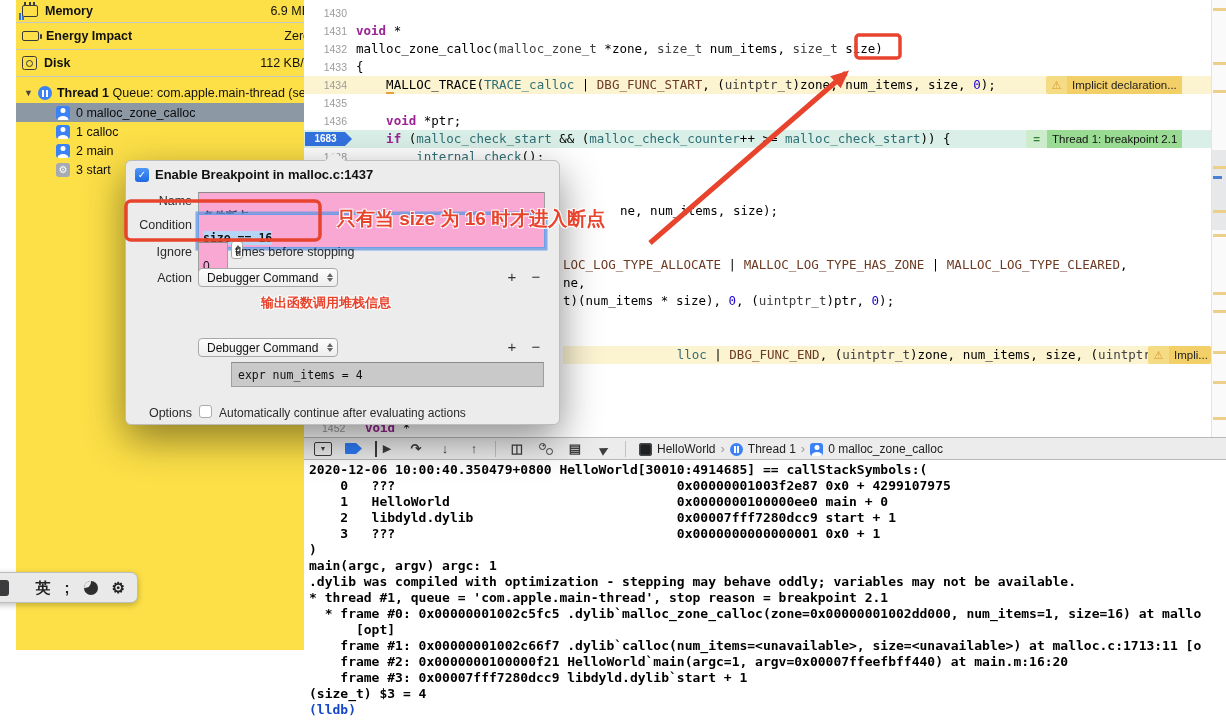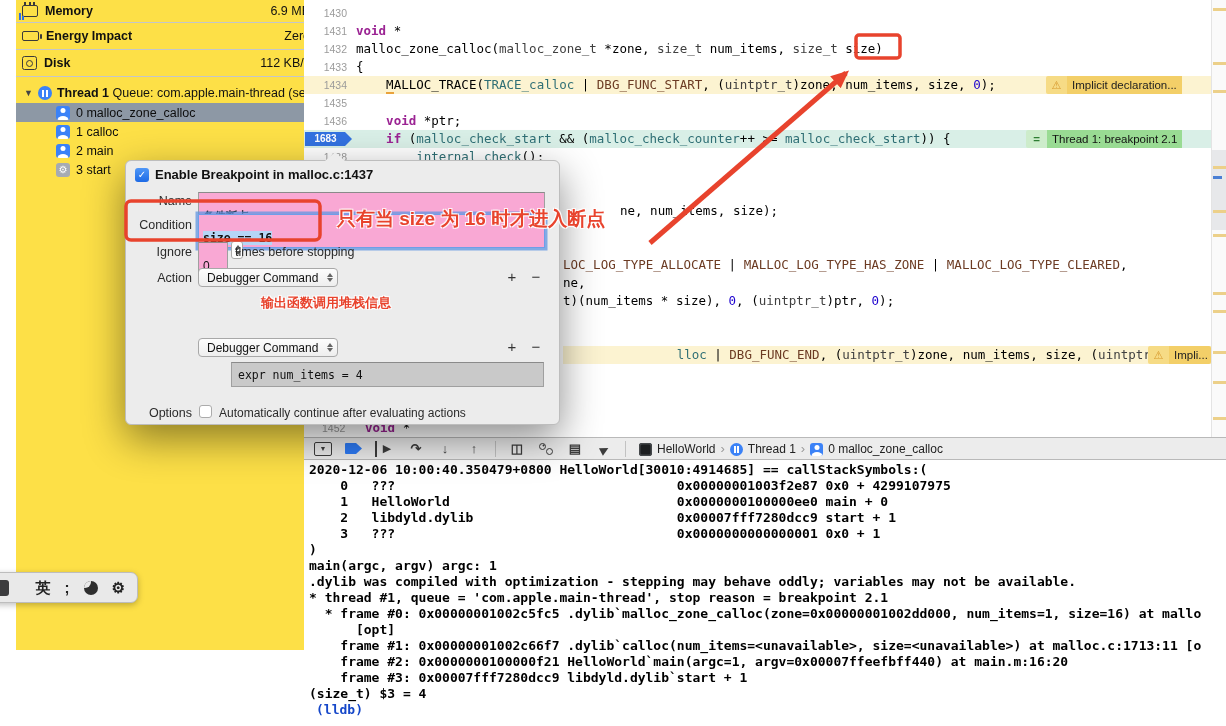--- a/index.html
+++ b/index.html
@@ -78,21 +78,21 @@
   .crumb{display:flex;align-items:center;gap:5px}
   .crumb-sep{color:#9a9a9a;font-size:13px}
   .ci-app{width:13px;height:13px;background:#1d1f21;border-radius:3px;box-shadow:inset 0 0 0 1.5px #45484b}
   .ci-thread{width:13px;height:13px;border-radius:50%;background:#3b82f7;position:relative}
   .ci-thread::before,.ci-thread::after{content:"";position:absolute;top:3px;width:1.8px;height:7px;background:#fff}
   .ci-thread::before{left:4px}.ci-thread::after{left:7.2px}
   .ci-frame{width:13px;height:13px}
   
   #console{position:absolute;left:304px;top:460px;width:922px;height:266px;background:#fff;overflow:hidden}
   #console pre{margin:2px 0 0 5px;font-family:"DejaVu Sans Mono",monospace;font-size:13px;line-height:16px;font-weight:600;color:#000;white-space:pre}
-  #prompt{display:block;margin-left:12px;font-family:"DejaVu Sans Mono",monospace;font-size:13px;line-height:16px;font-weight:bold;color:#1547c9}
+  #prompt{display:block;margin-left:5px;font-family:"DejaVu Sans Mono",monospace;font-size:13px;line-height:16px;font-weight:bold;color:#1547c9}
   
   #popup{position:absolute;left:125px;top:160px;width:435px;height:265px;background:#ececec;border:1px solid #bdbdbd;border-radius:6px;
      box-shadow:0 14px 40px rgba(0,0,0,.45);z-index:50;box-sizing:border-box}
   #popup-anchor{position:absolute;left:199px;top:-9px;width:0;height:0;border-left:10px solid transparent;border-right:10px solid transparent;border-bottom:9px solid #ececec;z-index:51}
   #pheader{position:absolute;left:9px;top:6px;display:flex;align-items:center;gap:6px}
   .chk-on{width:14px;height:14px;border-radius:3px;background:linear-gradient(#4f97f7,#1d6ae5);color:#fff;font-size:10px;line-height:14px;text-align:center;flex:none}
   .chk-off{width:13px;height:13px;border-radius:3px;background:#fff;border:1px solid #ababab;box-sizing:border-box;flex:none}
   #ptitle{font-size:13px;font-weight:bold;color:#111}
   .plabel{position:absolute;left:0;width:66px;text-align:right;font-size:12.5px;color:#2b2b2b}
   .pfield{position:absolute;background:#f9a8d4;border:1px solid #9f9f9f;border-top-color:#8a8a8a;box-sizing:border-box;

